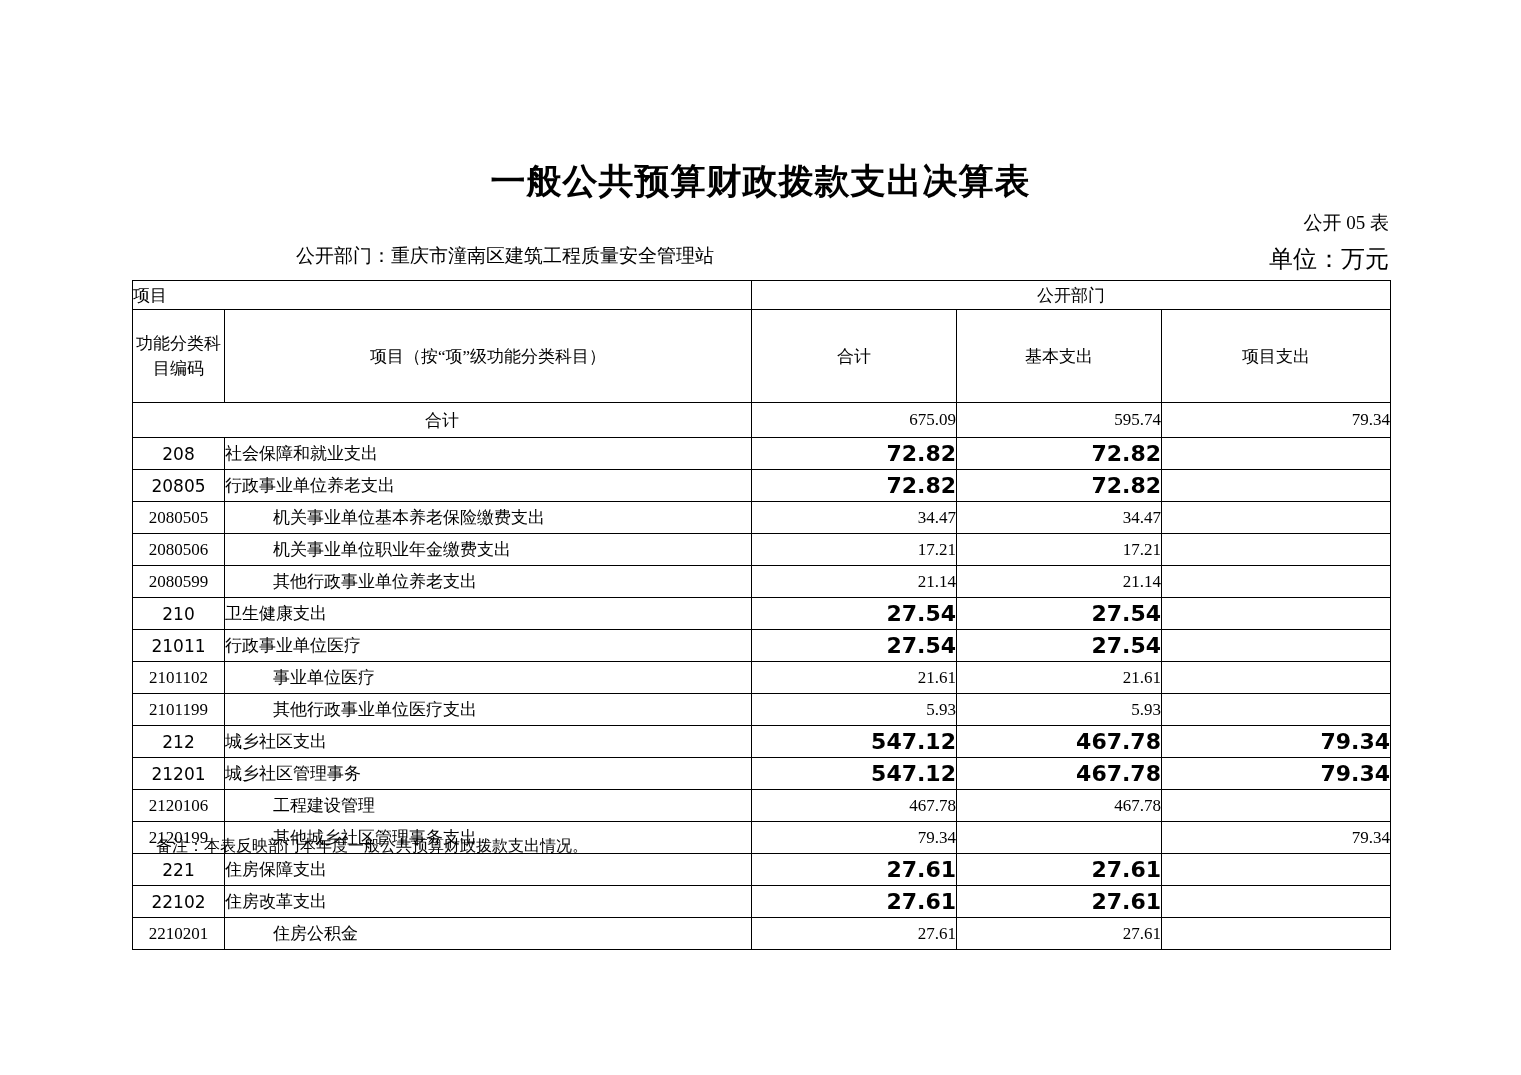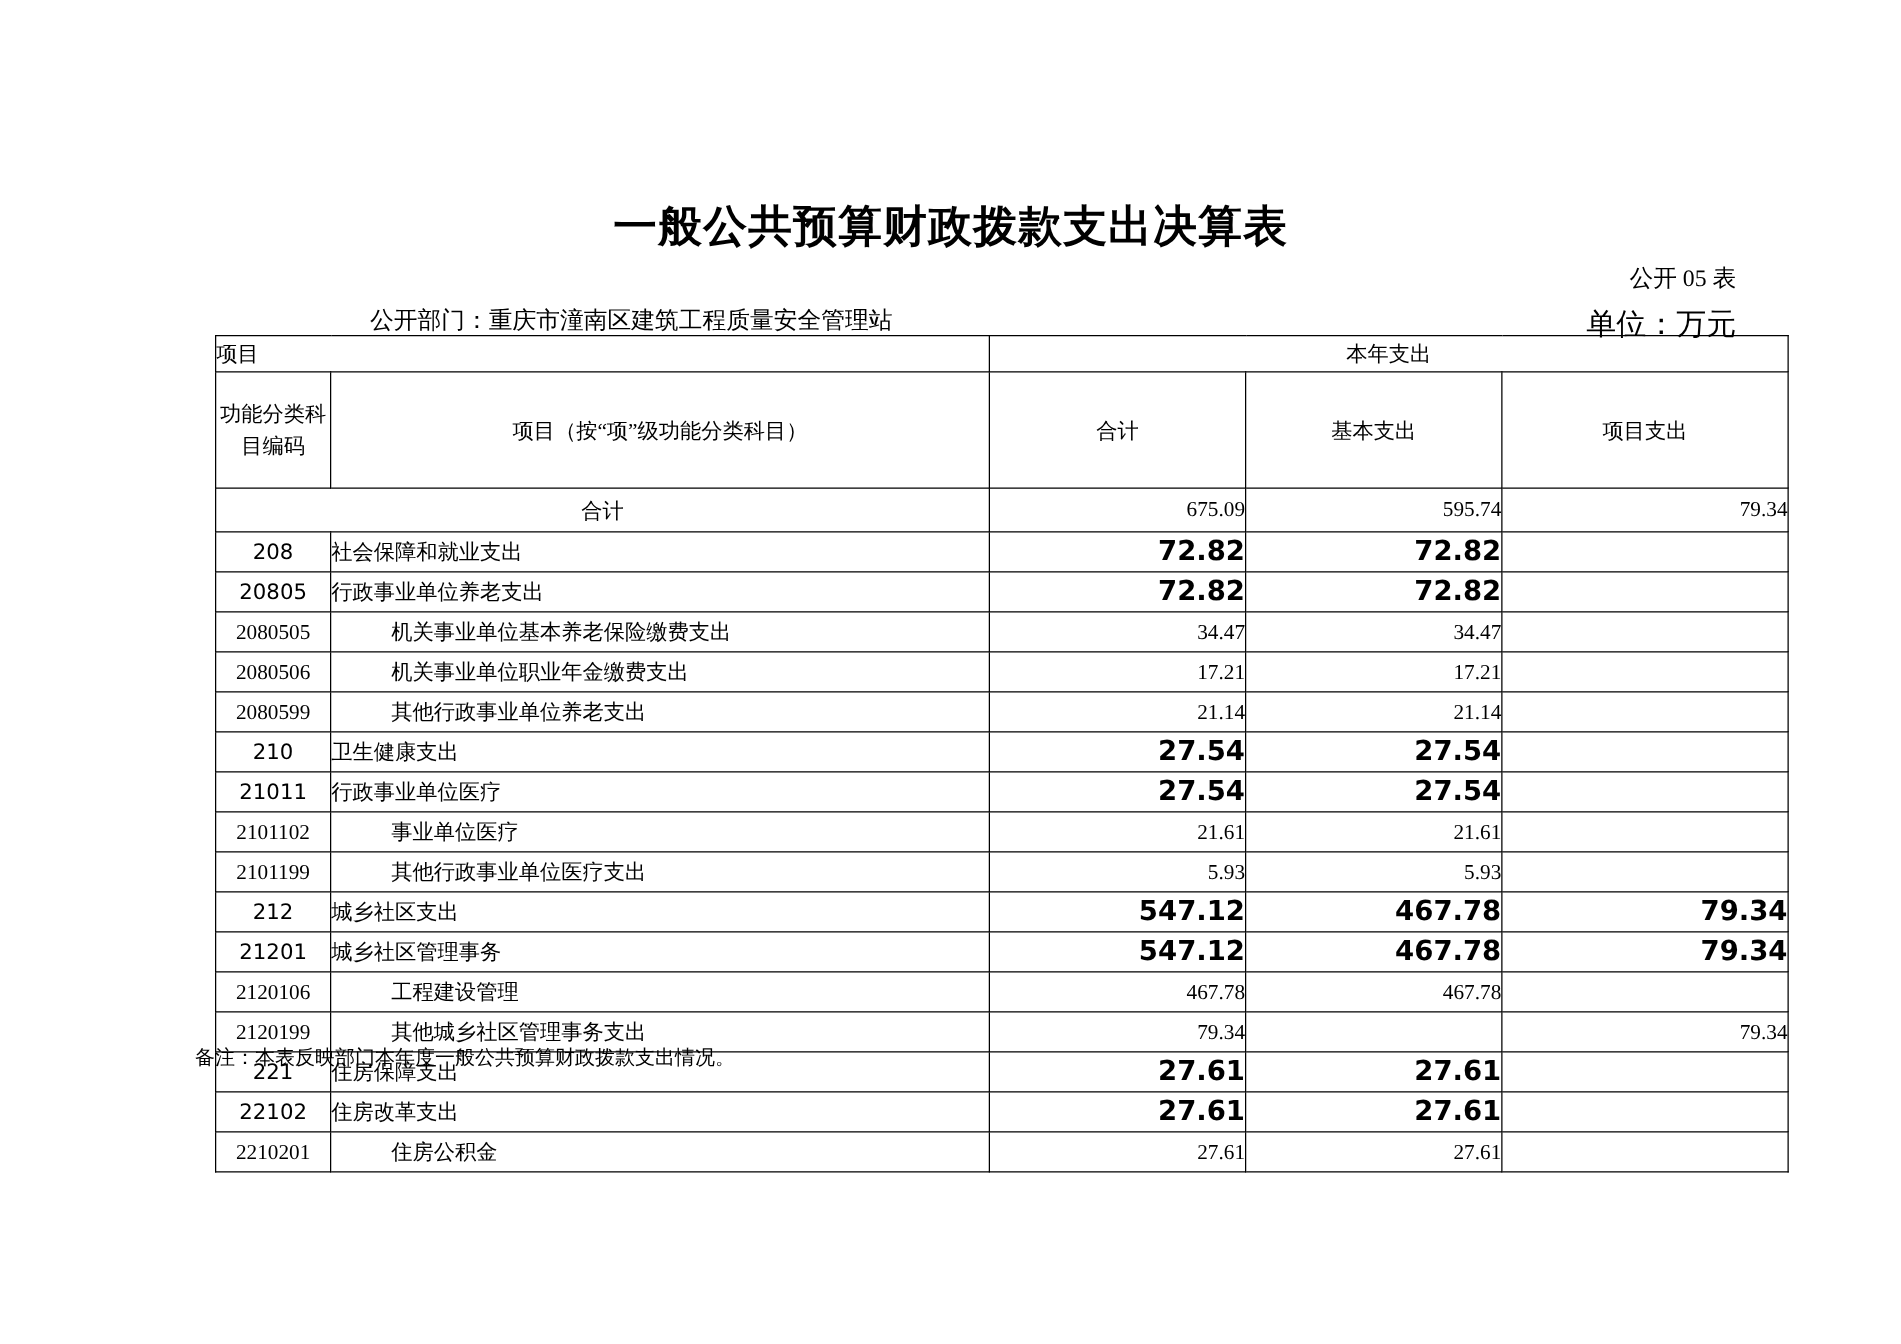--- a/index.html
+++ b/index.html
@@ -46,26 +46,25 @@
     font-size: 24px;
   }
   .dept-line {
     position: absolute;
     top: 243px;
     left: 296px;
     font-size: 19px;
   }
   table.main {
     position: absolute;
-    top: 268px;
+    top: 280px;
     left: 132px;
     width: 1258px;
     border-collapse: collapse;
     table-layout: fixed;
-    margin-left: 40px;
   }
   table.main td, table.main th {
     border: 1px solid #000000;
     font-weight: normal;
     font-size: 17px;
     padding: 0;
     vertical-align: middle;
   }
   .col-code { width: 92px; }
   .col-item { width: 527px; }
@@ -152,21 +151,21 @@
     <colgroup>
       <col class="col-code">
       <col class="col-item">
       <col class="col-total">
       <col class="col-basic">
       <col class="col-proj">
     </colgroup>
     <thead>
       <tr>
         <td class="hdr-left" colspan="2">项目</td>
-        <td class="hdr-center" colspan="3">本年支出</td>
+        <td class="hdr-center" colspan="3">公开部门</td>
       </tr>
       <tr>
         <td class="hdr-sub">功能分类科目编码</td>
         <td class="hdr-sub">项目（按“项”级功能分类科目）</td>
         <td class="hdr-sub">合计</td>
         <td class="hdr-sub">基本支出</td>
         <td class="hdr-sub">项目支出</td>
       </tr>
     </thead>
     <tbody>

